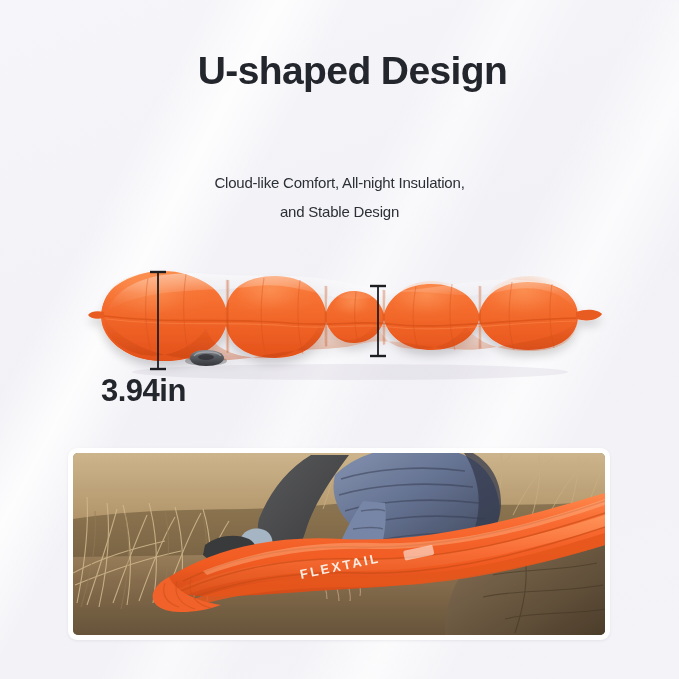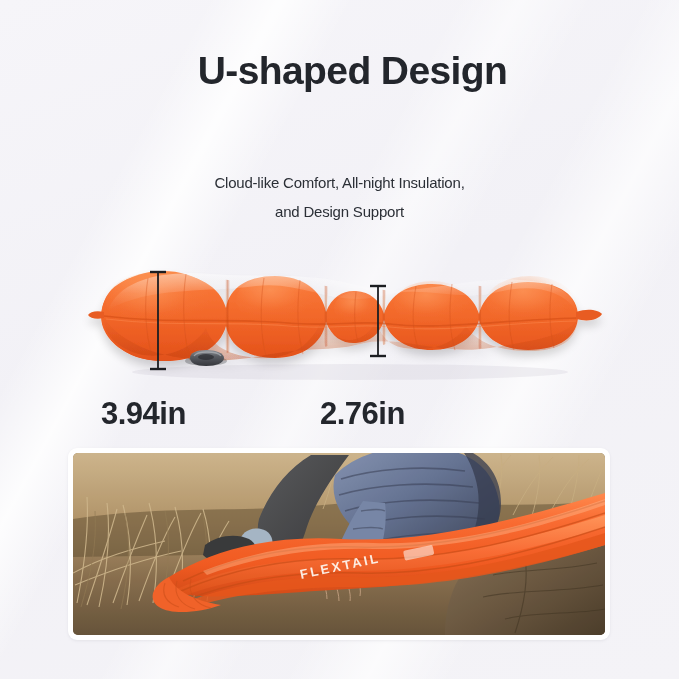--- a/index.html
+++ b/index.html
@@ -66,21 +66,20 @@
   #illustration svg { display: block; }
 
   
   .measure-label {
     position: absolute;
     color: #23262c;
     font-size: 31px;
     font-weight: bold;
     letter-spacing: -0.5px;
     white-space: nowrap;
-    margin-top: 23px;
   }
   #measure-label-a { left: 101px; top: 373px; }
   #measure-label-b { left: 320px; top: 373px; }
 
   
   #photo-frame {
     position: absolute;
     left: 68px;
     top: 448px;
     width: 542px;
@@ -107,21 +106,21 @@
 <body>
 
 <div id="page">
 
   <div class="headline no-select">
     <span class="l2">U-shaped Design</span>
   </div>
 
   <div class="subhead no-select">
     <span>Cloud-like Comfort, All-night Insulation,</span>
-    <span class="s2">and Design Support</span>
+    <span class="s2">and Stable Design</span>
   </div>
 
   <div id="illustration">
     <svg width="560" height="140" viewBox="0 0 560 140" xmlns="http://www.w3.org/2000/svg">
       <defs>
         <linearGradient id="padBody" x1="0" y1="0" x2="0" y2="1">
           <stop offset="0%" stop-color="#fb8c4b"></stop>
           <stop offset="22%" stop-color="#f77334"></stop>
           <stop offset="48%" stop-color="#f2682a"></stop>
           <stop offset="72%" stop-color="#ec5d22"></stop>
@@ -257,21 +256,20 @@
       <g>
         <line x1="318" y1="34" x2="318" y2="104" stroke="#1c1e22" stroke-width="1.8"></line>
         <line x1="310" y1="34" x2="326" y2="34" stroke="#1c1e22" stroke-width="2.4"></line>
         <line x1="310" y1="104" x2="326" y2="104" stroke="#1c1e22" stroke-width="2.4"></line>
       </g>
     </svg>
   </div>
 
   <div class="measure-label no-select" id="measure-label-a">3.94in</div>
 
-  <div class="measure-label no-select" id="measure-label-b">2.76in</div>
 
   <div id="photo-frame">
     <div id="photo">
       <svg width="532" height="182" viewBox="0 0 532 182" preserveAspectRatio="none" xmlns="http://www.w3.org/2000/svg">
         <defs>
           <linearGradient id="skyGrass" x1="0" y1="0" x2="0" y2="1">
             <stop offset="0%" stop-color="#c9b28c"></stop>
             <stop offset="38%" stop-color="#ab8f66"></stop>
             <stop offset="70%" stop-color="#7d6548"></stop>
             <stop offset="100%" stop-color="#5b4a34"></stop>

